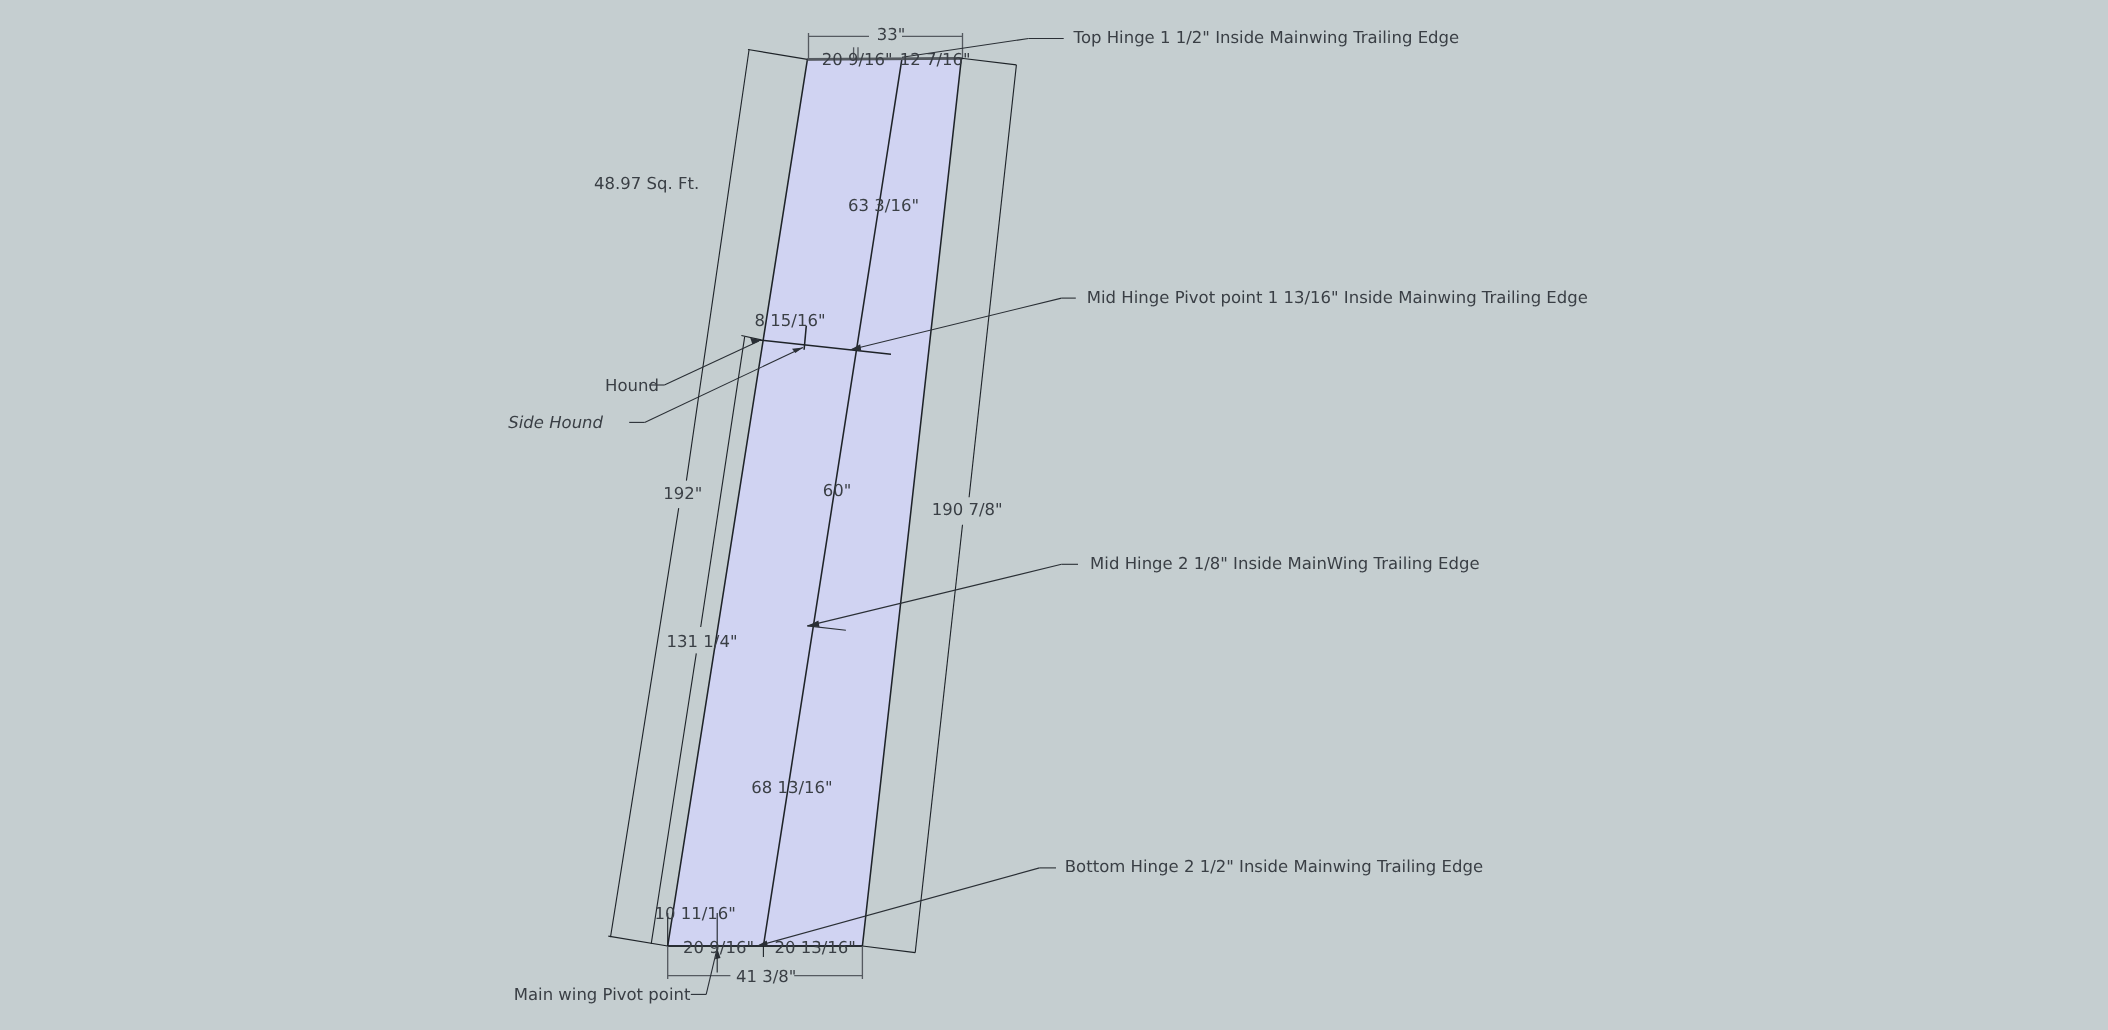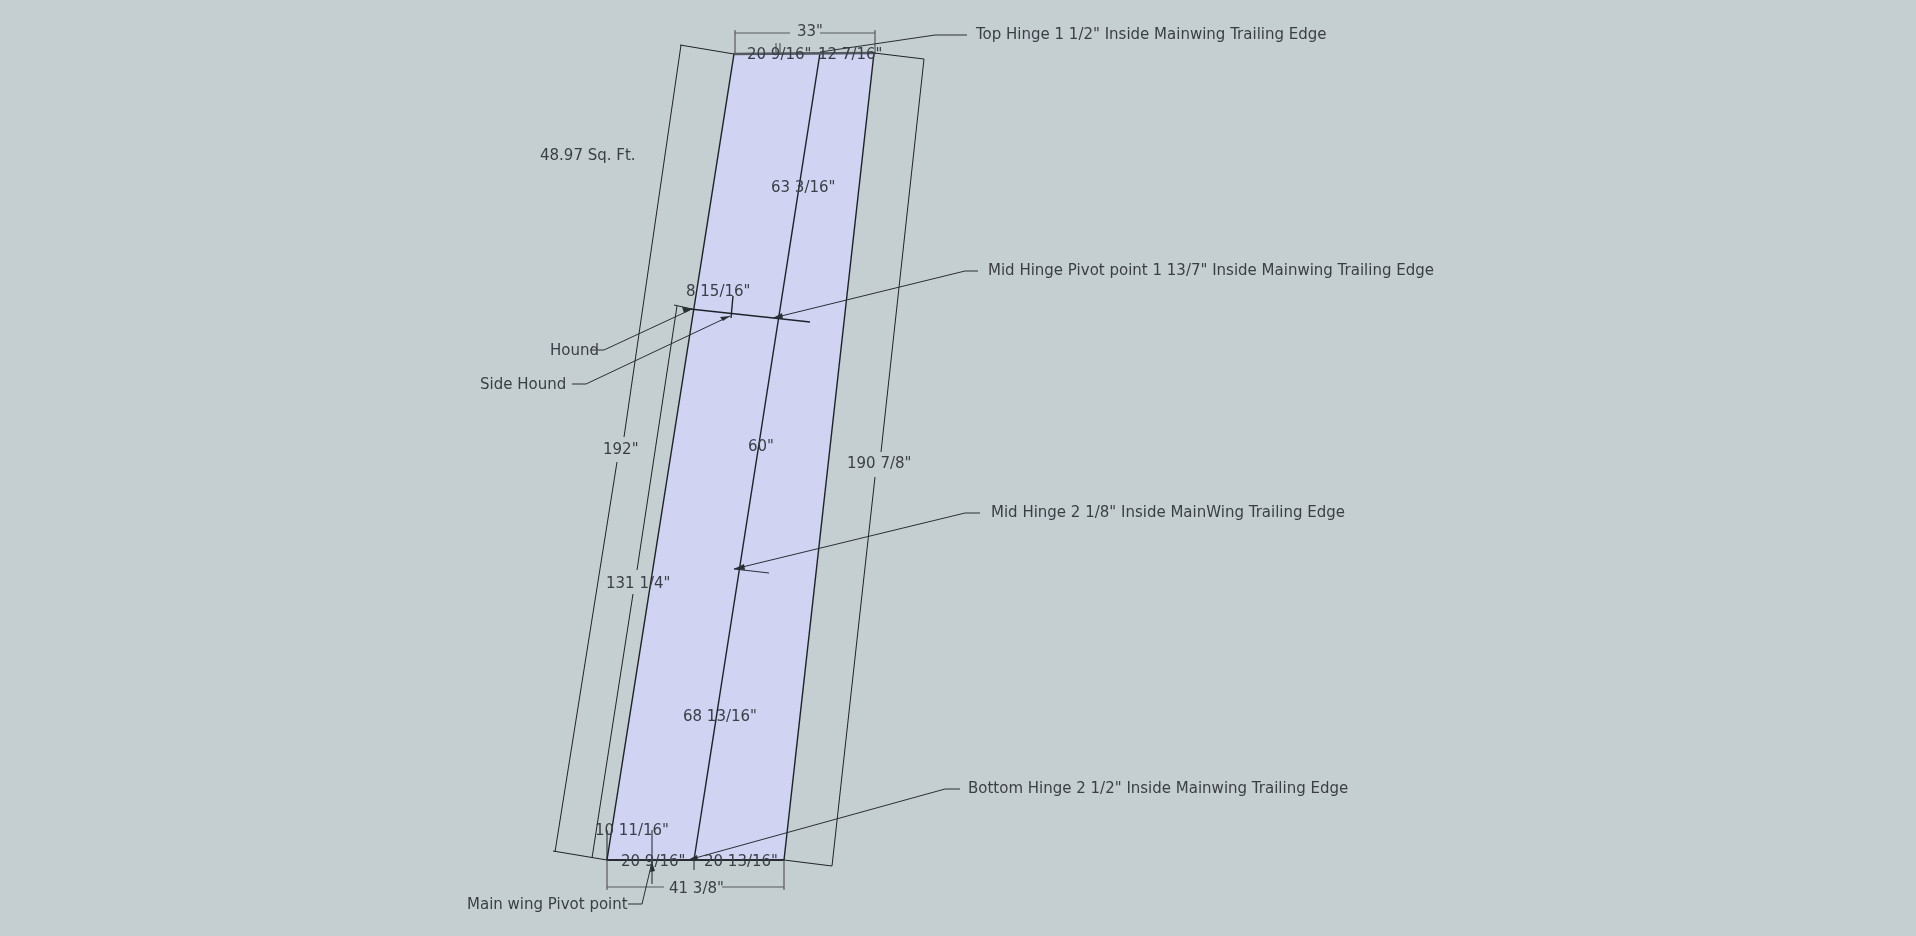--- a/index.html
+++ b/index.html
@@ -93,32 +93,32 @@
     <polygon points="773,318 782,313 783,319"></polygon>
     <polygon points="734,569 744,564 745,570"></polygon>
     <polygon points="688,860 697,855 698,860"></polygon>
     <polygon points="652,862 650,872 655,871"></polygon>
   </g>
 </svg>
 
 <div class="dim" style="left:797px;top:24px;">33"</div>
 <div class="dim" style="left:747px;top:47px;">20 9/16"</div>
 <div class="dim" style="left:818px;top:47px;">12 7/16"</div>
-<div class="dim" style="left:540px;top:148px;">48.97 Sq. Ft.</div>
+<div class="dim" style="left:540px;top:160px;">48.97 Sq. Ft.</div>
 <div class="dim" style="left:771px;top:180px;">63 3/16"</div>
 <div class="dim" style="left:686px;top:284px;">8 15/16"</div>
 <div class="dim" style="left:603px;top:442px;">192"</div>
 <div class="dim" style="left:748px;top:439px;">60"</div>
 <div class="dim" style="left:847px;top:456px;">190 7/8"</div>
 <div class="dim" style="left:606px;top:576px;">131 1/4"</div>
 <div class="dim" style="left:683px;top:709px;">68 13/16"</div>
 <div class="dim" style="left:595px;top:823px;">10 11/16"</div>
 <div class="dim" style="left:621px;top:854px;">20 9/16"</div>
 <div class="dim" style="left:704px;top:854px;">20 13/16"</div>
 <div class="dim" style="left:669px;top:881px;">41 3/8"</div>
 
 <div class="lbl" style="left:976px;top:27px;">Top Hinge 1 1/2" Inside Mainwing Trailing Edge</div>
-<div class="lbl" style="left:988px;top:263px;">Mid Hinge Pivot point 1 13/7" Inside Mainwing Trailing Edge</div>
+<div class="lbl" style="left:988px;top:263px;">Mid Hinge Pivot point 1 13/16" Inside Mainwing Trailing Edge</div>
 <div class="lbl" style="left:550px;top:343px;">Hound</div>
-<div class="lbl" style="left:480px;top:377px;">Side Hound</div>
+<div class="lbl" style="left:462px;top:377px;font-style:italic;">Side Hound</div>
 <div class="lbl" style="left:991px;top:505px;">Mid Hinge 2 1/8" Inside MainWing Trailing Edge</div>
 <div class="lbl" style="left:968px;top:781px;">Bottom Hinge 2 1/2" Inside Mainwing Trailing Edge</div>
 <div class="lbl" style="left:467px;top:897px;">Main wing Pivot point</div>
 
 </body></html>

